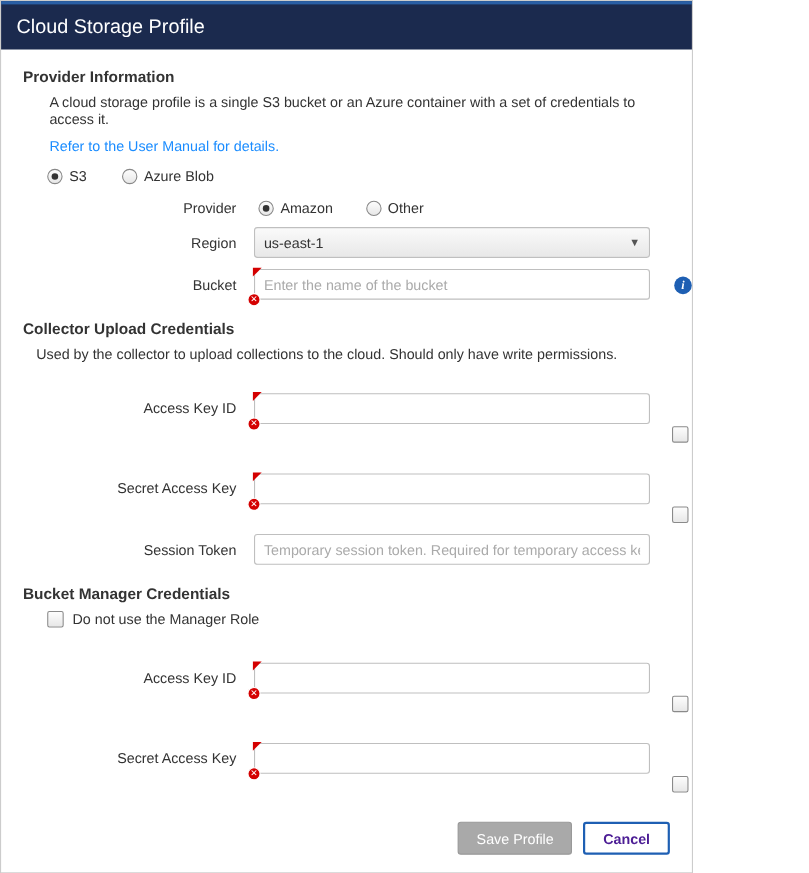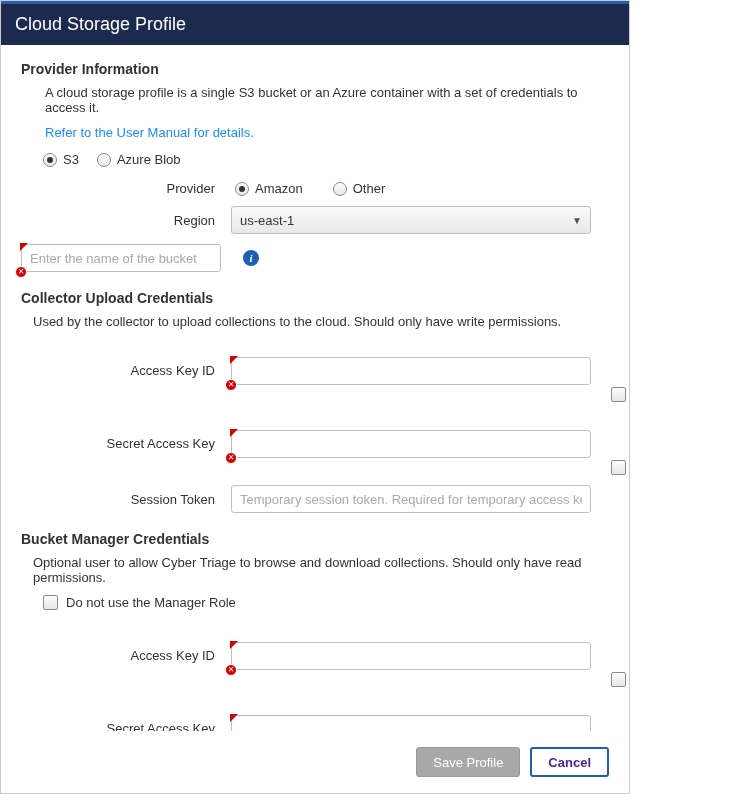--- a/index.html
+++ b/index.html
@@ -3,21 +3,21 @@
 <meta charset="utf-8">
 <style>
   * { box-sizing: border-box; }
   html, body { margin: 0; padding: 0; font-family: "Segoe UI", Arial, sans-serif; font-size: 13px; color: #333; }
   .window { width: 630px; height: 794px; border: 1px solid #ccc; background: #fff; display: flex; flex-direction: column; }
   .titlebar { background: #1b2a4e; border-top: 3px solid #2a5fa5; color: #fff; padding: 10px 14px; font-size: 18px; font-weight: 300; }
   .body { flex: 1; padding: 10px 20px 0 20px; overflow: auto; }
   .section-title { font-weight: 600; font-size: 14px; margin: 6px 0 8px 0; }
   .help { margin: 4px 0 10px 24px; }
   .link { color: #1a8cff; text-decoration: none; margin-top: 42px; }
-  .radio-row { display: flex; align-items: center; gap: 18px; margin: 12px 0 14px 22px; }
+  .radio-row { display: flex; align-items: center; gap: 32px; margin: 12px 0 14px 22px; }
   .radio { display: inline-flex; align-items: center; gap: 6px; cursor: pointer; }
   .radio .dot { width: 14px; height: 14px; border-radius: 50%; border: 1px solid #888; background: linear-gradient(#fdfdfd,#e7e7e7); position: relative; }
   .radio.selected .dot::after { content: ""; position: absolute; top: 3px; left: 3px; width: 6px; height: 6px; border-radius: 50%; background: #333; }
   .form-row { display: grid; grid-template-columns: 200px 360px 120px; align-items: center; column-gap: 10px; margin: 10px 0; }
   .form-row .label { text-align: right; padding-right: 6px; }
   .text-input, .select { height: 28px; border: 1px solid #bfbfbf; border-radius: 3px; padding: 0 8px; width: 100%; font-size: 13px; background: #fff; }
   .select { background: linear-gradient(#fafafa,#e8e8e8); display: flex; align-items: center; justify-content: space-between; cursor: pointer; }
   .select .arrow { font-size: 10px; color: #555; }
   .input-wrap { position: relative; }
   .req-flag { position: absolute; top: -1px; left: -1px; width: 0; height: 0; border-top: 8px solid #d40000; border-right: 8px solid transparent; }
@@ -76,20 +76,21 @@
     <div class="form-row">
       <div class="label">Region</div>
       <div class="select">
         <span>us-east-1</span>
         <span class="arrow">▼</span>
       </div>
       <div></div>
     </div>
 
     <div class="form-row">
+      <div class="label">Bucket</div>
       <div class="input-wrap">
         <span class="req-flag"></span>
         <input class="text-input" type="text" placeholder="Enter the name of the bucket" style="">
         <span class="err-badge"></span>
       </div>
       <div><span class="info-icon">i</span></div>
     </div>
 
     <div class="section-title" style="margin-top:18px;">Collector Upload Credentials</div>
     <div class="desc">Used by the collector to upload collections to the cloud. Should only have write permissions.</div>
@@ -122,21 +123,20 @@
 
     <div class="form-row">
       <div class="label">Session Token</div>
       <div class="input-wrap">
         <input class="text-input" type="text" placeholder="Temporary session token. Required for temporary access key." style="">
       </div>
       <div></div>
     </div>
 
     <div class="section-title" style="margin-top:18px;">Bucket Manager Credentials</div>
-    <div class="desc">Optional user to allow Cyber Triage to browse and download collections. Should only have read permissions.</div>
 
     <div class="opt-row">
       <span class="checkbox"></span>
       <span>Do not use the Manager Role</span>
     </div>
 
     <div class="form-row">
       <div class="label">Access Key ID</div>
       <div class="input-wrap">
         <span class="req-flag"></span>

